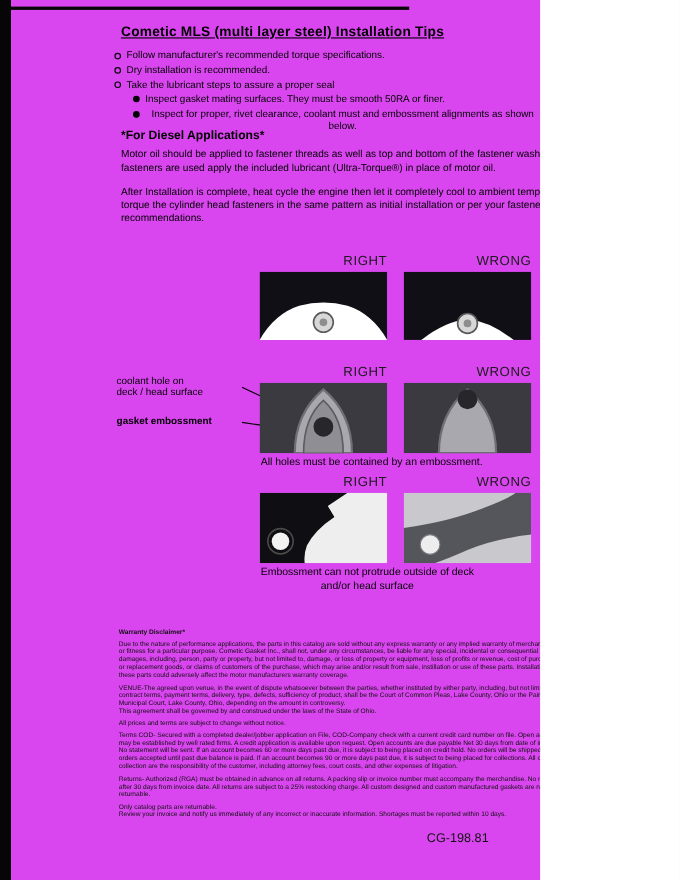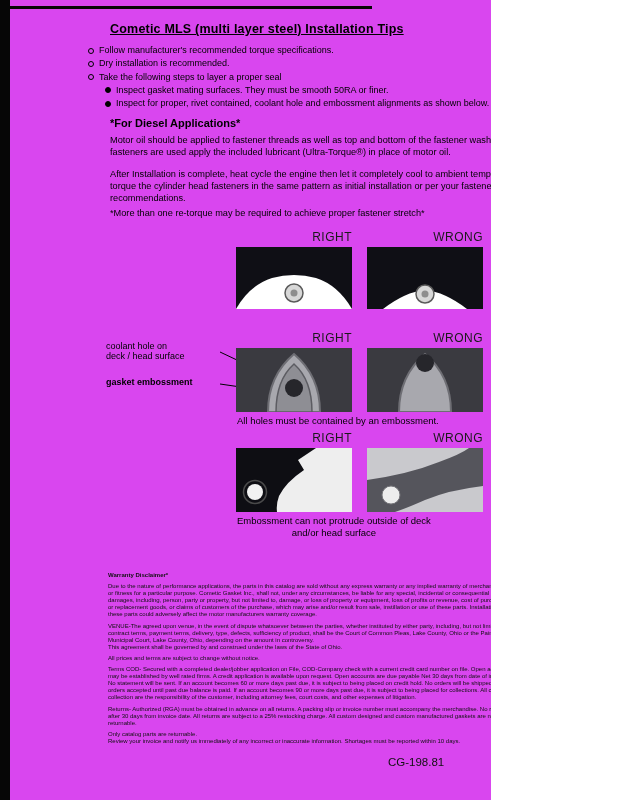--- a/index.html
+++ b/index.html
@@ -10,21 +10,21 @@
   .artifact { background:#060606; position:absolute; }
   .left-bar { left:0; top:0; width:10px; height:800px; }
   .top-line { left:10px; top:6px; width:362px; height:3px; }
 
   .title {
     position:absolute; left:110px; top:22px;
     font-size:12.5px; font-weight:bold; text-decoration:underline;
     letter-spacing:0.2px;
   }
 
-  .bullets { position:absolute; left:88px; top:45px; font-size:9px; line-height:1.25; }
+  .bullets { position:absolute; left:104px; top:45px; font-size:9px; line-height:1.25;text-align:center; }
   .bullet-row { display:flex; align-items:flex-start; margin-bottom:2px; }
   .bullet-row.sub { margin-left:17px; }
   .marker {
     width:4px; height:4px; border-radius:50%; border:1px solid #000;
     margin:2.5px 5px 0 0; flex:0 0 auto;
   }
   .marker.filled { background:#000; }
 
   .diesel-heading { position:absolute; left:110px; top:117px; font-size:11px; font-weight:bold;text-align:right; }
   .para { position:absolute; left:110px; width:452px; font-size:9.2px; line-height:1.32; }
@@ -61,36 +61,35 @@
     <div class="bullet-row">
       <span class="marker"></span>
       <span>Follow manufacturer's recommended torque specifications.</span>
     </div>
     <div class="bullet-row">
       <span class="marker"></span>
       <span>Dry installation is recommended.</span>
     </div>
     <div class="bullet-row">
       <span class="marker"></span>
-      <span>Take the following steps to layer a proper seal</span>
+      <span>Take the lubricant steps to assure a proper seal</span>
     </div>
     <div class="bullet-row sub">
       <span class="marker filled"></span>
       <span>Inspect gasket mating surfaces.  They must be smooth 50RA or finer.</span>
     </div>
     <div class="bullet-row sub">
       <span class="marker filled"></span>
-      <span>Inspect for proper, rivet contained, coolant hole and embossment alignments as shown below.</span>
+      <span>Inspect for proper, rivet clearance, coolant must and embossment alignments as shown below.</span>
     </div>
   </div>
 
   <div class="diesel-heading">*For Diesel Applications*</div>
   <div class="para para2">After Installation is complete, heat cycle the engine then let it completely cool to ambient temperature. Re-torque the cylinder head fasteners in the same pattern as initial installation or per your fastener manufacturer's recommendations.</div>
   <div class="para para1">Motor oil should be applied to fastener threads as well as top and bottom of the fastener washers. When ARP fasteners are used apply the included lubricant (Ultra-Torque®) in place of motor oil.</div>
-  <div class="retorque-note">*More than one re-torque may be required to achieve proper fastener stretch*</div>
 
   <div class="col-label" style="left:236px; top:230px;">RIGHT</div>
   <div class="col-label" style="left:367px; top:230px;">WRONG</div>
 
   <svg class="diag-img" style="left:236px; top:247px;" width="116" height="62" viewBox="0 0 116 62">
     <rect width="116" height="62" fill="#0f0f15"></rect>
     <path d="M0,62 Q14,38 36,31 Q58,25 80,31 Q102,38 116,62 Z" fill="#ffffff"></path>
     <circle cx="58" cy="46" r="9" fill="#d8d8d8" stroke="#5a5a5a" stroke-width="1.5"></circle>
     <circle cx="58" cy="46" r="3.5" fill="#8e8e8e"></circle>
   </svg>

